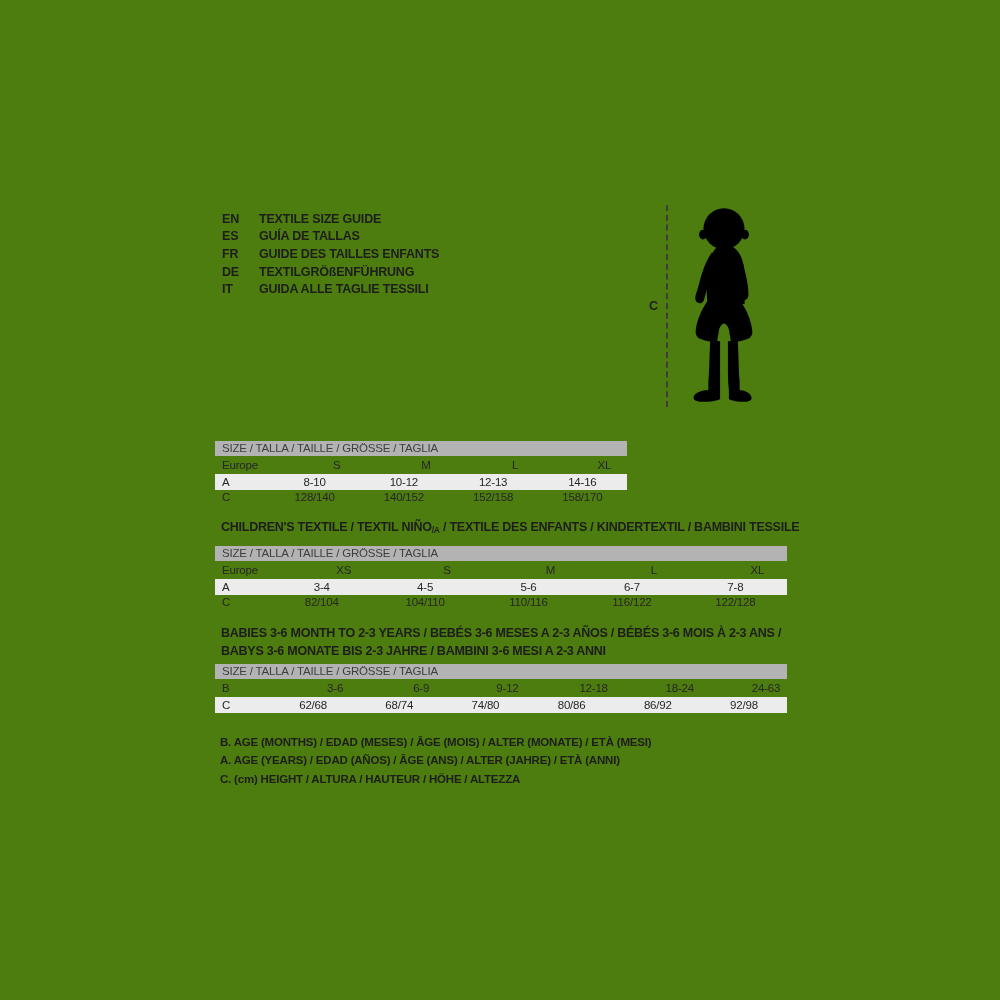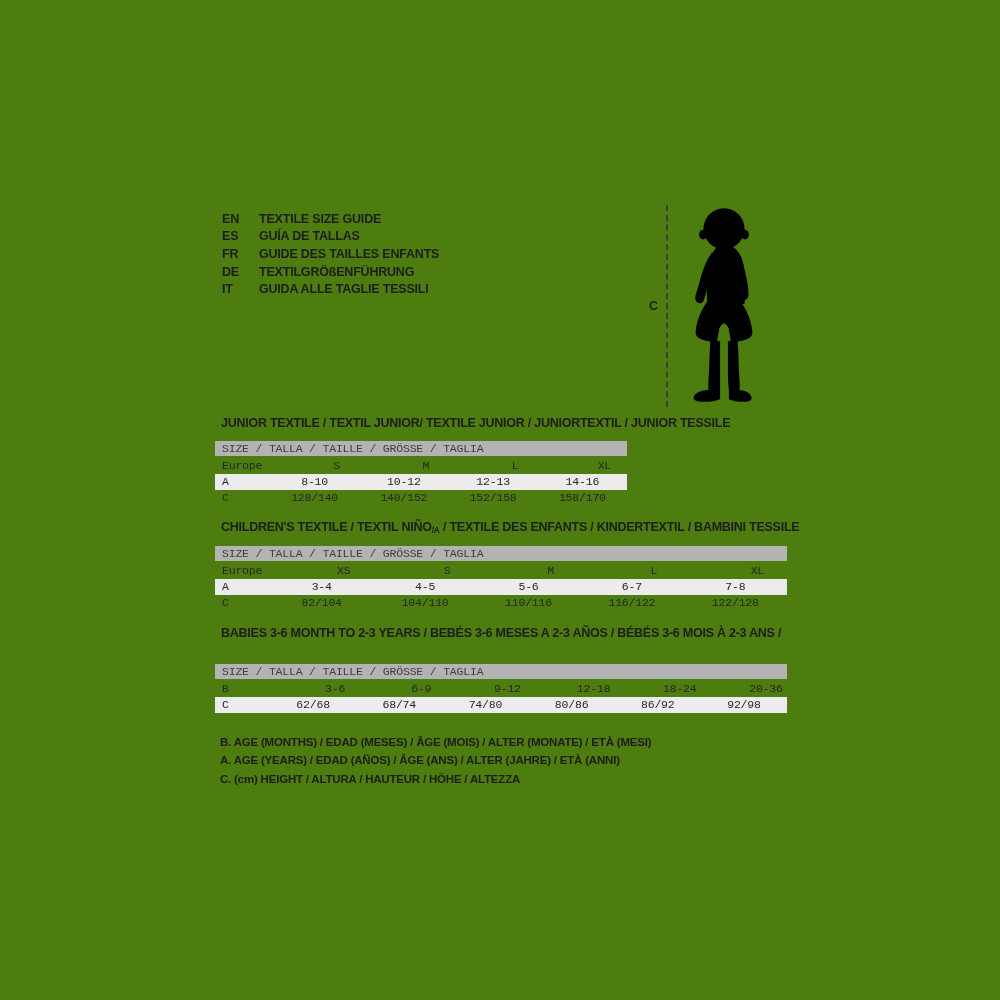--- a/index.html
+++ b/index.html
@@ -16,21 +16,21 @@
   .c-label{align-self:center;font-size:12.5px;font-weight:700;margin-right:8px;}
   .dash-line{border-left:2px dashed #3d3d3d;width:0;margin-right:12px;}
   .toddler-svg{align-self:center;display:block;}
   
   .sec-title{position:absolute;left:221px;font-size:12.5px;font-weight:700;letter-spacing:-0.25px;white-space:nowrap;}
   .sec-title .subsc{font-size:8.5px;vertical-align:-2px;}
   #t1-title{top:416px;}
   #t2-title{top:520px;}
   #t3-title{top:625px;line-height:17.5px;}
   
-  .stable{position:absolute;left:215px;font-family:Liberation Mono, monospace;}
+  .stable{position:absolute;left:215px;}
   #table1{top:441px;width:412px;}
   #table2{top:546px;width:572px;}
   #table3{top:664px;width:572px;}
   .thead{height:15px;background:#b3b3b3;color:#3e3e3e;font-size:11.5px;line-height:15px;padding-left:7px;letter-spacing:-0.2px;white-space:nowrap;}
   .trow{display:flex;height:15.5px;align-items:center;font-size:11.5px;letter-spacing:-0.2px;color:#262626;}
   .trow.tall{height:18px;gap:44px;}
   .trow.shaded{background:#ececec;}
   .row-label{width:55px;padding-left:7px;box-sizing:border-box;}
   .cell{flex:1;text-align:center;}
   
@@ -75,21 +75,20 @@
       <path d="M33,46 C28,52 25,60 22,69 C20,76 18,84 16,90 C15,94 16,97 19,98 C22,99 24,97 25,93 C27,86 29,79 31,73 C33,67 35,60 36,55 Z"></path>
       <path d="M59,46 C63,52 65,60 67,68 C69,76 70,83 70,89 C70,93 68,95 65,95 C62,95 61,92 61,88 C60,81 59,74 57,67 Z"></path>
       <path d="M28,96 C22,105 17,116 16,127 C16,131 18,134 22,135 C27,137 33,138 38,137 L40,125 C41,121 44,119 45,119 C46,119 49,121 50,125 L52,137 C57,138 63,137 68,135 C72,134 74,131 74,127 C73,116 68,105 62,96 Z"></path>
       <path d="M31,136 C30,152 30,168 29,178 C29,182 29,185 29,187 L41,187 C41,179 41,169 41,161 L41,137 Z"></path>
       <path d="M49,137 L49,161 C49,169 49,179 50,187 L61,187 C61,185 61,182 61,178 C60,168 60,152 59,136 Z"></path>
       <path d="M29,187 C22,187 15,190 14,194 C13,197 17,199 23,199 C30,199 38,198 41,196 L41,187 Z"></path>
       <path d="M50,187 L50,196 C53,198 60,199 66,199 C71,199 74,197 73,194 C72,190 66,187 60,187 Z"></path>
     </svg>
   </div>
 
-  <div class="sec-title" id="t1-title">JUNIOR TEXTILE / TEXTIL JUNIOR/ TEXTILE JUNIOR / JUNIORTEXTIL / JUNIOR TESSILE</div>
   <div class="stable" id="table1">
     <div class="thead">SIZE / TALLA / TAILLE / GRÖSSE / TAGLIA</div>
     <div class="trow tall">
       <span class="row-label">Europe</span>
       <span class="cell">S</span>
       <span class="cell">M</span>
       <span class="cell">L</span>
       <span class="cell">XL</span>
     </div>
     <div class="trow shaded">
@@ -134,31 +133,32 @@
       <span class="cell">82/104</span>
       <span class="cell">104/110</span>
       <span class="cell">110/116</span>
       <span class="cell">116/122</span>
       <span class="cell">122/128</span>
     </div>
   </div>
 
   <div class="sec-title" id="t3-title">
     <div>BABIES 3-6 MONTH TO 2-3 YEARS / BEBÉS 3-6 MESES A 2-3 AÑOS / BÉBÉS 3-6 MOIS À 2-3 ANS /</div>
+    <div>BABYS 3-6 MONATE BIS 2-3 JAHRE / BAMBINI 3-6 MESI A 2-3 ANNI</div>
   </div>
   <div class="stable" id="table3">
     <div class="thead">SIZE / TALLA / TAILLE / GRÖSSE / TAGLIA</div>
     <div class="trow tall">
       <span class="row-label">B</span>
       <span class="cell">3-6</span>
       <span class="cell">6-9</span>
       <span class="cell">9-12</span>
       <span class="cell">12-18</span>
       <span class="cell">18-24</span>
-      <span class="cell">20-36</span>
+      <span class="cell">24-63</span>
     </div>
     <div class="trow shaded">
       <span class="row-label">C</span>
       <span class="cell">62/68</span>
       <span class="cell">68/74</span>
       <span class="cell">74/80</span>
       <span class="cell">80/86</span>
       <span class="cell">86/92</span>
       <span class="cell">92/98</span>
     </div>

